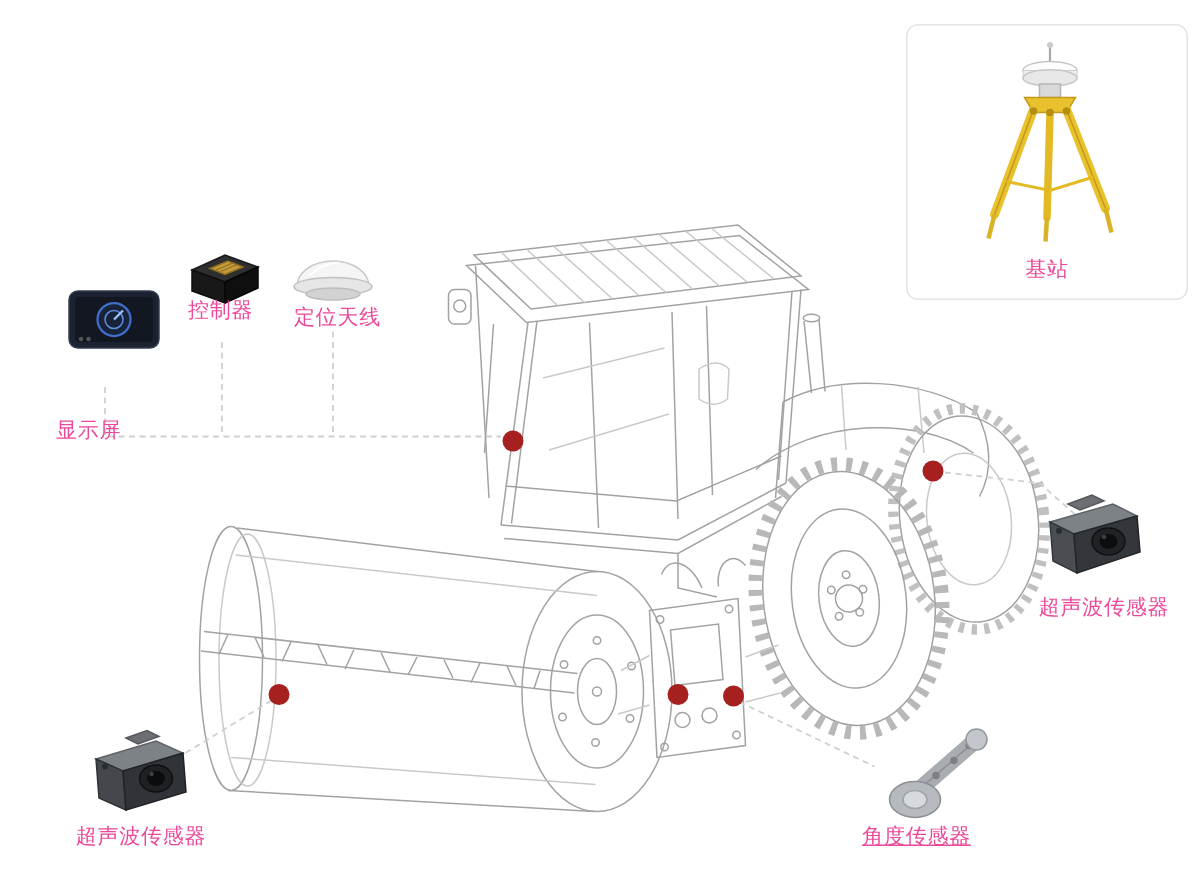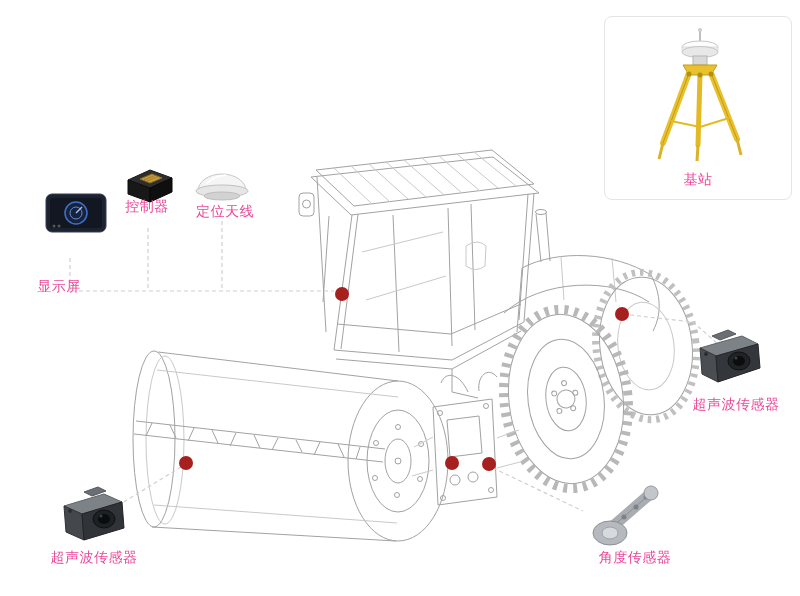--- a/index.html
+++ b/index.html
@@ -209,21 +209,21 @@
       <ellipse cx="610" cy="533" rx="8" ry="6" fill="#d7dadd" stroke="#9ea2a7"></ellipse>
       <circle cx="651" cy="493" r="7" fill="#c3c7cb" stroke="#94989d"></circle>
     </g>
   </svg>
 
   <div class="lbl" style="left:24px;top:239px;width:70px;margin-top:39px;">显示屏</div>
   <div class="lbl" style="left:112px;top:198px;width:70px;">控制器</div>
   <div class="lbl" style="left:190px;top:203px;width:70px;">定位天线</div>
   <div class="lbl" style="left:684px;top:396px;width:104px;">超声波传感器</div>
   <div class="lbl" style="left:42px;top:549px;width:104px;">超声波传感器</div>
-  <div class="lbl" style="left:583px;top:549px;width:104px;">角度传感器</div>
+  <div class="lbl" style="left:559px;top:549px;width:104px;text-decoration:underline;">角度传感器</div>
 
   <div class="base-card">
     <svg width="186" height="182" viewBox="0 0 186 182">
 
       <line x1="95" y1="14" x2="95" y2="26" stroke="#aaaaaa" stroke-width="1.5"></line>
       <circle cx="95" cy="13" r="2" fill="#cccccc"></circle>
       <ellipse cx="95" cy="30" rx="18" ry="6" fill="#fdfdfd" stroke="#c6c6c6"></ellipse>
       <rect x="77" y="30" width="36" height="5" fill="#eeeeee" stroke="#cccccc" stroke-width=".6"></rect>
       <ellipse cx="95" cy="35" rx="18" ry="5.5" fill="#e8e8e8" stroke="#c6c6c6"></ellipse>
       <rect x="88" y="39" width="14" height="9" fill="#d9d9d9" stroke="#b5b5b5"></rect>

